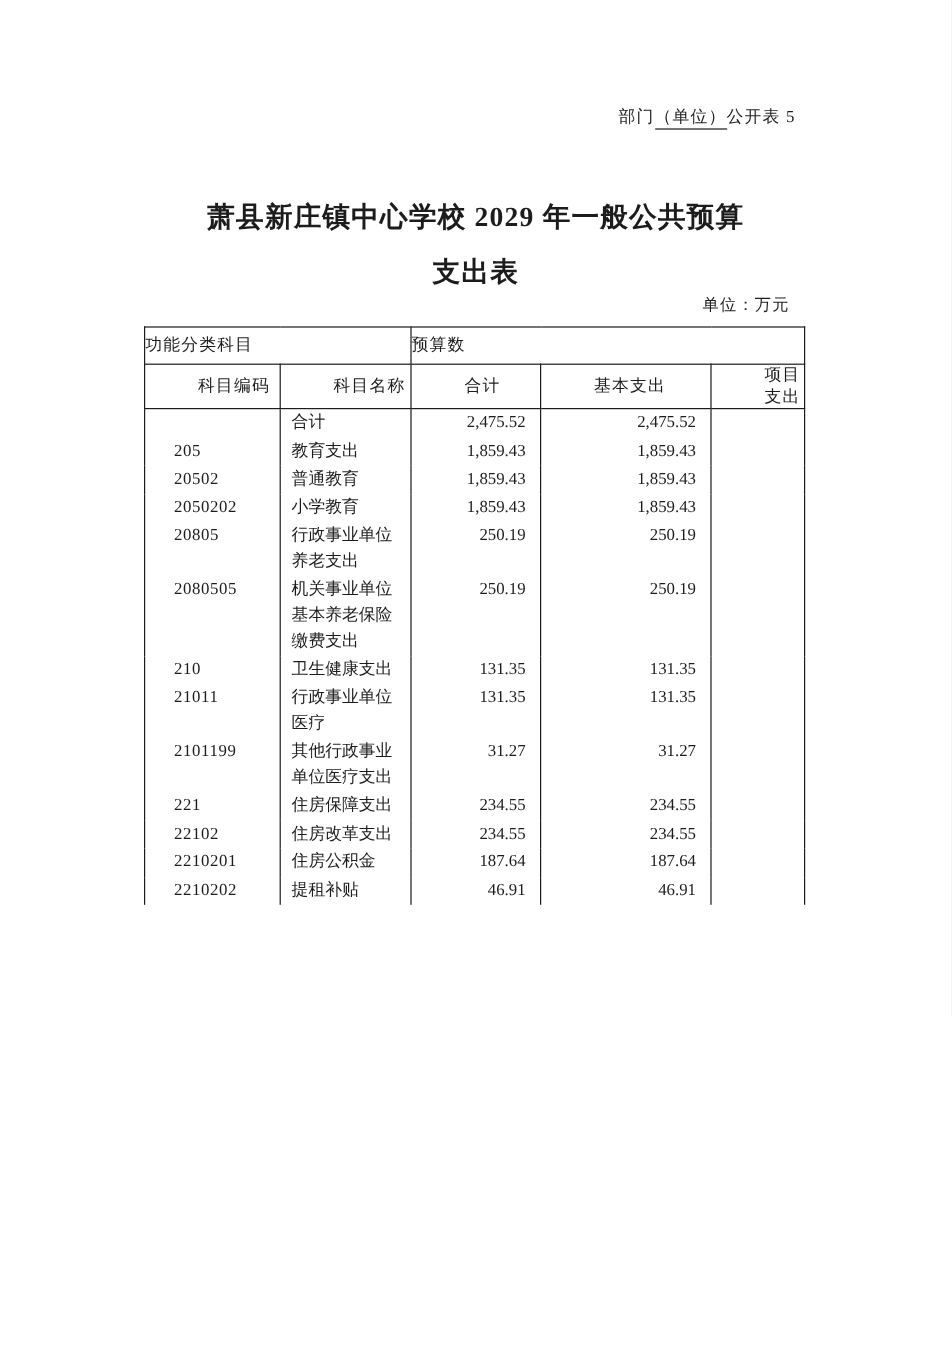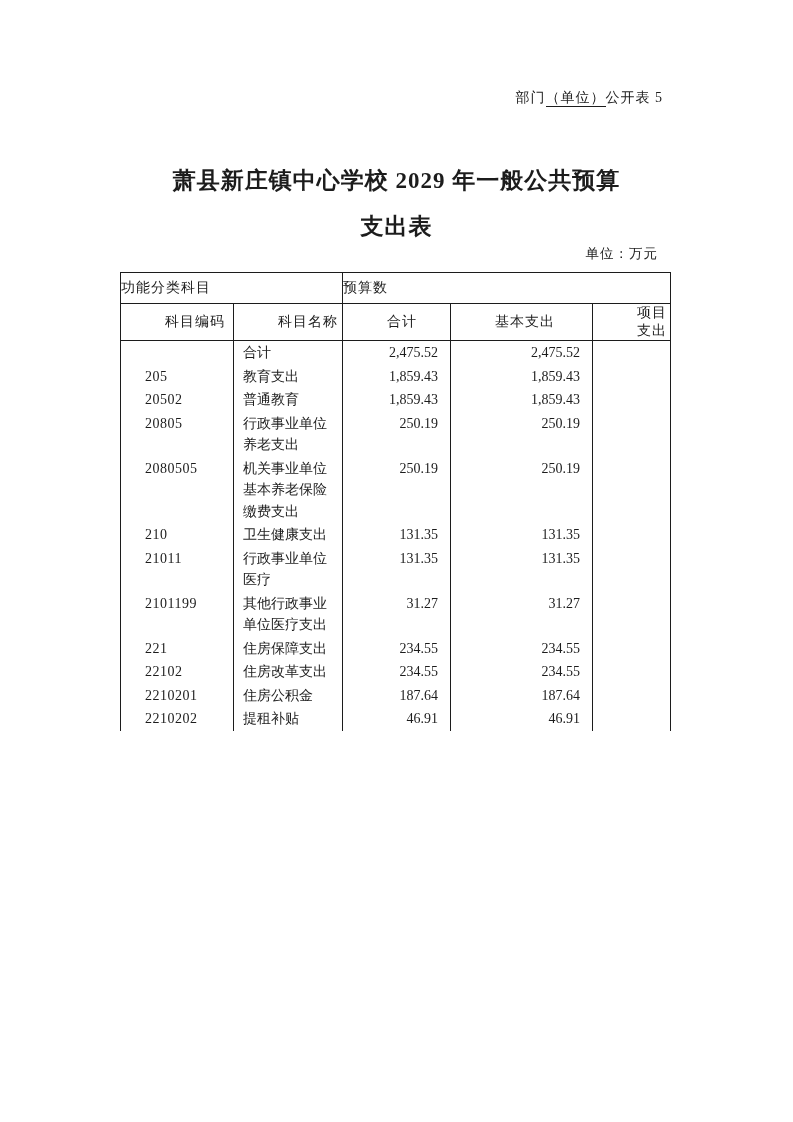--- a/index.html
+++ b/index.html
@@ -134,20 +134,27 @@
     </tr>
 
     <tr>
       <td class="code">20502</td>
       <td class="name">普通教育</td>
       <td class="total">1,859.43</td>
       <td class="basic">1,859.43</td>
       <td class="project"></td>
     </tr>
 
+    <tr>
+      <td class="code">2050202</td>
+      <td class="name">小学教育</td>
+      <td class="total">1,859.43</td>
+      <td class="basic">1,859.43</td>
+      <td class="project"></td>
+    </tr>
 
 
     <tr>
       <td class="code">20805</td>
       <td class="name">行政事业单位养老支出</td>
       <td class="total">250.19</td>
       <td class="basic">250.19</td>
       <td class="project"></td>
     </tr>
 

